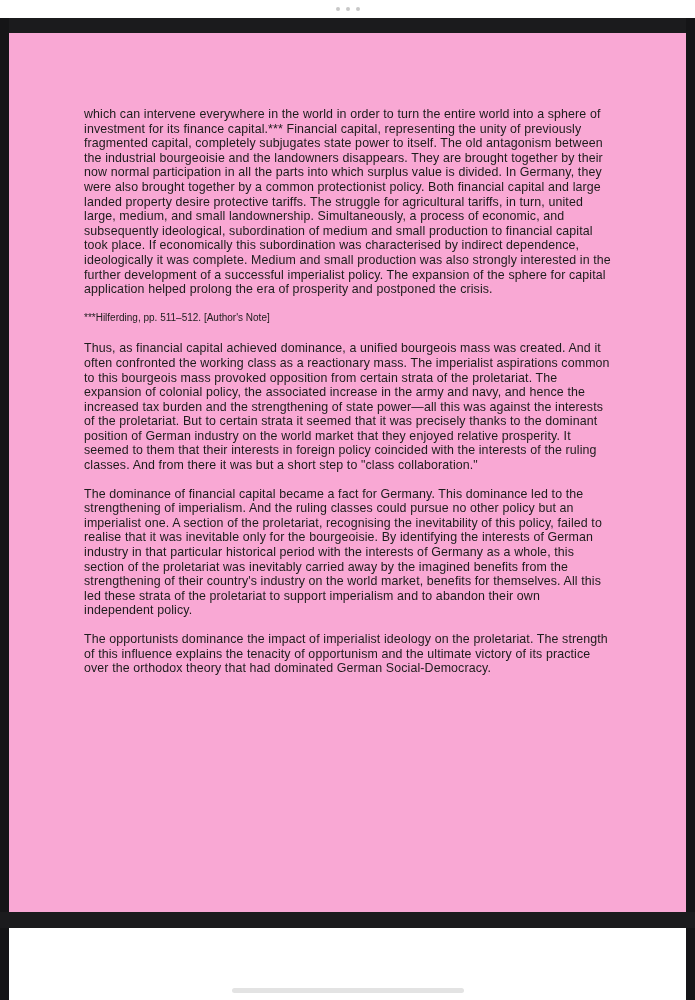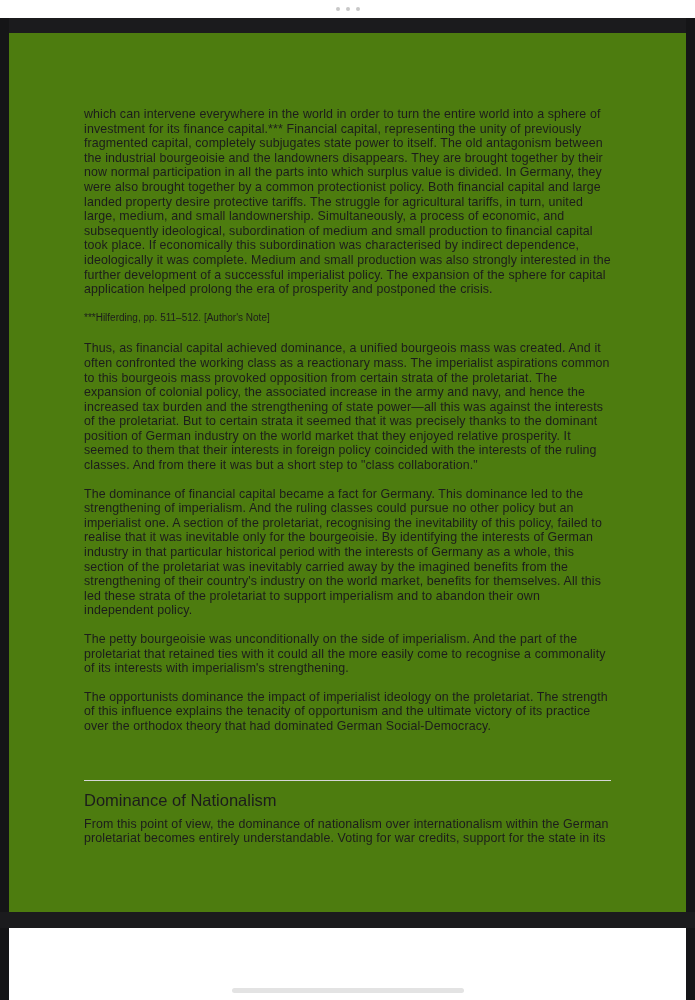--- a/index.html
+++ b/index.html
@@ -85,21 +85,21 @@
     background: #1b1b1d;
   }
 
   
   .page-surface {
     position: absolute;
     left: 9px;
     top: 33px;
     width: 677px;
     height: 879px;
-    background: #4d7c0f;
+    background: #f9a8d4;
     overflow: hidden;
     padding-left: 40px;
   }
 
   .article {
     position: absolute;
     left: 75px;
     top: 74px;
     width: 527px;
   }
@@ -196,29 +196,23 @@
 
       <p class="para">which can intervene everywhere in the world in order to turn the entire world into a sphere of investment for its finance capital.*** Financial capital, representing the unity of previously fragmented capital, completely subjugates state power to itself. The old antagonism between the industrial bourgeoisie and the landowners disappears. They are brought together by their now normal participation in all the parts into which surplus value is divided. In Germany, they were also brought together by a common protectionist policy. Both financial capital and large landed property desire protective tariffs. The struggle for agricultural tariffs, in turn, united large, medium, and small landownership. Simultaneously, a process of economic, and subsequently ideological, subordination of medium and small production to financial capital took place. If economically this subordination was characterised by indirect dependence, ideologically it was complete. Medium and small production was also strongly interested in the further development of a successful imperialist policy. The expansion of the sphere for capital application helped prolong the era of prosperity and postponed the crisis.</p>
 
       <p class="footnote">***Hilferding, pp. 511–512. [Author's Note]</p>
 
       <p class="para">Thus, as financial capital achieved dominance, a unified bourgeois mass was created. And it often confronted the working class as a reactionary mass. The imperialist aspirations common to this bourgeois mass provoked opposition from certain strata of the proletariat. The expansion of colonial policy, the associated increase in the army and navy, and hence the increased tax burden and the strengthening of state power—all this was against the interests of the proletariat. But to certain strata it seemed that it was precisely thanks to the dominant position of German industry on the world market that they enjoyed relative prosperity. It seemed to them that their interests in foreign policy coincided with the interests of the ruling classes. And from there it was but a short step to "class collaboration."</p>
 
 
       <p class="para">The dominance of financial capital became a fact for Germany. This dominance led to the strengthening of imperialism. And the ruling classes could pursue no other policy but an imperialist one. A section of the proletariat, recognising the inevitability of this policy, failed to realise that it was inevitable only for the bourgeoisie. By identifying the interests of German industry in that particular historical period with the interests of Germany as a whole, this section of the proletariat was inevitably carried away by the imagined benefits from the strengthening of their country's industry on the world market, benefits for themselves. All this led these strata of the proletariat to support imperialism and to abandon their own independent policy.</p>
 
-      <p class="para">The petty bourgeoisie was unconditionally on the side of imperialism. And the part of the proletariat that retained ties with it could all the more easily come to recognise a commonality of its interests with imperialism's strengthening.</p>
 
       <p class="para">The opportunists dominance the impact of imperialist ideology on the proletariat. The strength of this influence explains the tenacity of opportunism and the ultimate victory of its practice over the orthodox theory that had dominated German Social-Democracy.</p>
 
-      <div class="section-block">
-        <hr class="section-rule">
-        <h2 class="section-heading">Dominance of Nationalism</h2>
-        <p class="para">From this point of view, the dominance of nationalism over internationalism within the German proletariat becomes entirely understandable. Voting for war credits, support for the state in its</p>
-      </div>
 
     </div>
   </div>
 
   <div class="chrome-bar-bottom"></div>
 
   <div class="bottom-area">
     <div class="bottom-frame-left"></div>
     <div class="bottom-frame-right"></div>
     <div class="home-indicator"></div>

